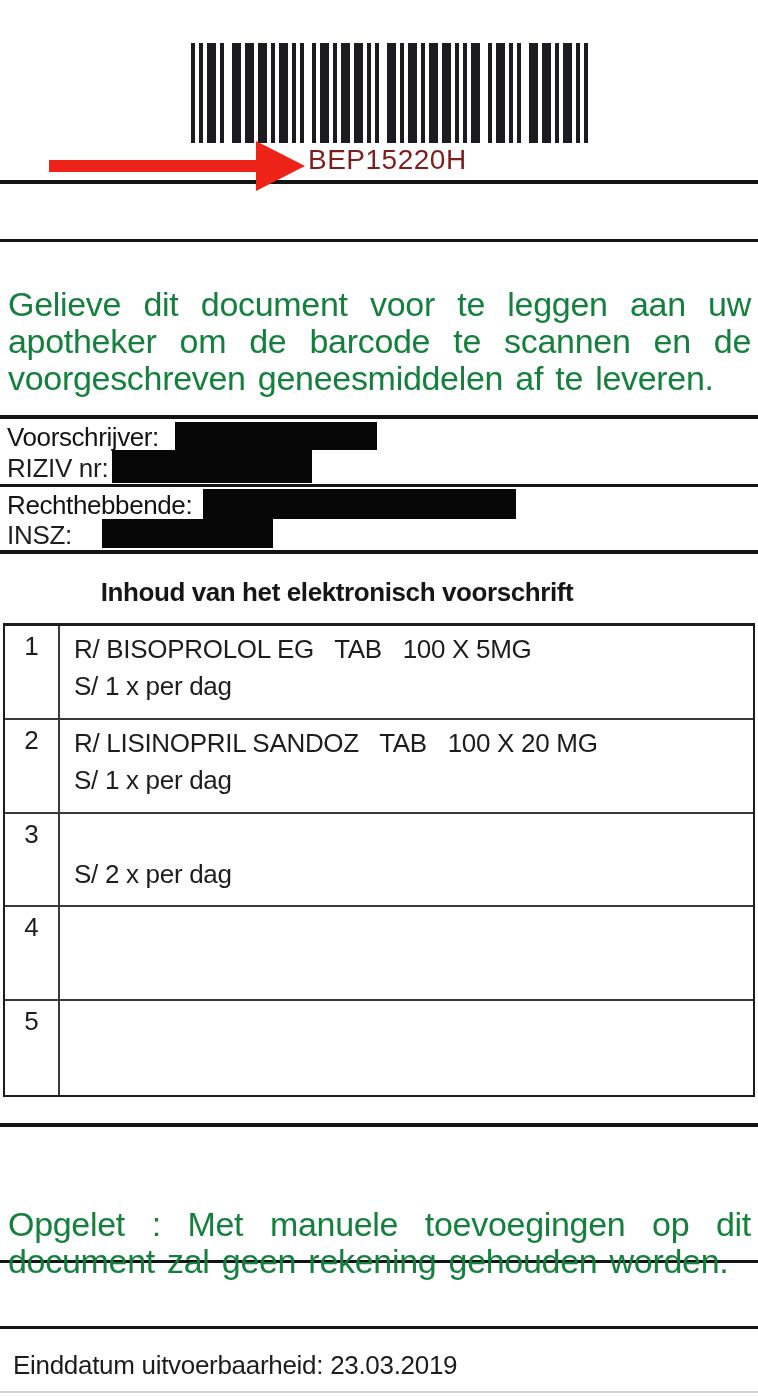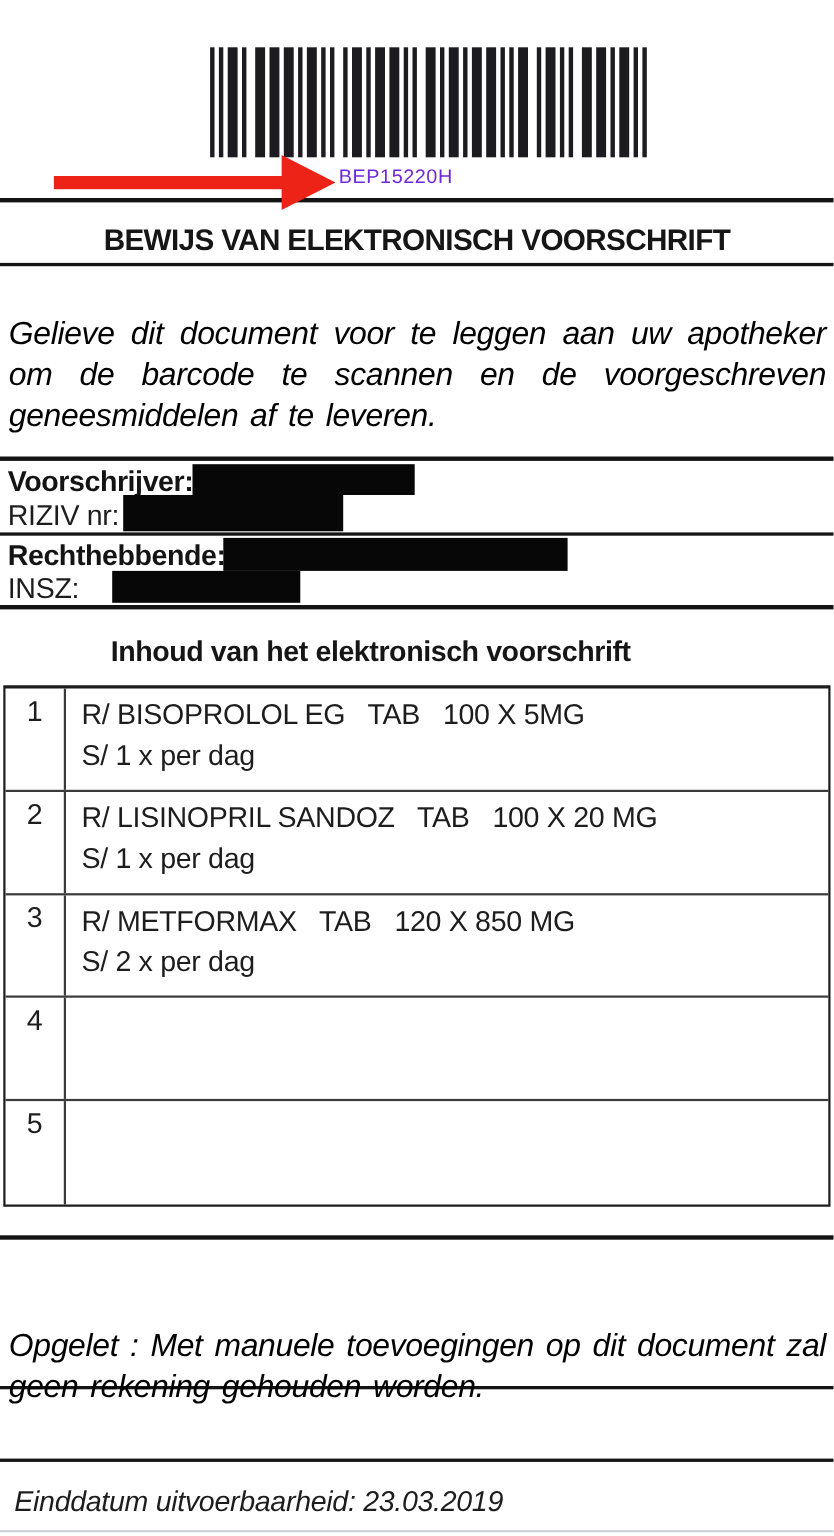--- a/index.html
+++ b/index.html
@@ -27,47 +27,47 @@
     position:absolute;left:191px;top:43px;height:100px;
     display:flex;align-items:stretch;
   }
   .barcode div{height:100%;}
   .bc-b{width:4px;background:#1b1b20;}
   .bc-B{width:9px;background:#1b1b20;}
   .bc-s{width:4px;}
   .bc-S{width:8px;}
   .barcode-text{
     position:absolute;left:308px;top:146px;
-    font-size:18px;line-height:28px;letter-spacing:0.5px;color:#6d28d9;
+    font-size:28px;line-height:28px;letter-spacing:0.5px;color:#7f1d1d;
   }
   
   .arrow-shaft{
     position:absolute;left:49px;top:160px;width:208px;height:12px;
     background:#ee2318;z-index:3;
   }
   .arrow-head{
     position:absolute;left:256px;top:141px;width:0;height:0;z-index:3;
     border-top:25px solid transparent;
     border-bottom:25px solid transparent;
     border-left:49px solid #ee2318;
   }
   
   .doc-title{
     position:absolute;left:0;top:202px;width:758px;
     text-align:center;font-weight:bold;font-size:27px;line-height:32px;
     letter-spacing:-0.6px;color:#161616;
   }
   .para{
     position:absolute;left:8px;width:743px;
-    font-size:29px;line-height:37px;
-    text-align:justify;letter-spacing:-0.3px;word-spacing:3px;color:#000000;font-style:italic;
+    font-size:34px;line-height:37px;
+    text-align:justify;letter-spacing:-0.3px;word-spacing:3px;color:#15803d;
   }
   .intro{top:286px;}
   .warning{top:1163px;margin-top:43px;}
-  .label-b{position:absolute;font-weight:bold;font-size:26px;line-height:30px;letter-spacing:-0.4px;color:#141414;}
+  .label-b{position:absolute;font-weight:normal;font-size:26px;line-height:30px;letter-spacing:-0.4px;color:#141414;}
   .label-r{position:absolute;font-size:26px;line-height:30px;letter-spacing:-0.3px;color:#1d1d1d;}
   .redact{position:absolute;background:#070707;}
   .v-box1{left:175px;top:422px;width:202px;height:28px;}
   .v-box2{left:112px;top:450px;width:200px;height:33px;}
   .r-box1{left:203px;top:489px;width:313px;height:30px;}
   .r-box2{left:102px;top:519px;width:171px;height:29px;}
   .table-heading{
     position:absolute;left:0;top:577px;width:674px;
     text-align:center;font-weight:bold;font-size:26px;line-height:30px;
     letter-spacing:-0.4px;color:#161616;
@@ -87,21 +87,21 @@
     font-size:26px;color:#1d1d1d;
   }
   .rx-content{
     padding:5px 8px 0 14px;
     font-size:26px;line-height:37px;letter-spacing:-0.3px;
     white-space:pre-wrap;color:#1d1d1d;
   }
   
   .date-line{position:absolute;left:13px;font-size:26px;line-height:30px;letter-spacing:-0.3px;color:#1d1d1d;}
   .datum{top:1283px;}
-  .einddatum{top:1350px;font-style:italic;}
+  .einddatum{top:1350px;}
 </style>
 </head>
 <body>
 
 <div class="page">
 
   <div class="barcode" id="barcode">
       <div class="bc-b"></div>
       <div class="bc-s"></div>
       <div class="bc-b"></div>
@@ -184,21 +184,20 @@
   <div class="hline hl-1"></div>
   <div class="hline hl-2"></div>
   <div class="hline hl-3"></div>
   <div class="hline hl-4"></div>
   <div class="hline hl-5"></div>
   <div class="hline hl-6"></div>
   <div class="hline hl-7"></div>
   <div class="hline hl-8"></div>
   <div class="hline hl-9"></div>
 
-  <div class="doc-title">BEWIJS VAN ELEKTRONISCH VOORSCHRIFT</div>
 
   <div class="para intro">Gelieve dit document voor te leggen aan uw apotheker om de barcode te scannen en de voorgeschreven geneesmiddelen af te leveren.</div>
 
   <div class="label-b" style="left:7px;top:422px;">Voorschrijver:</div>
   <div class="redact v-box1"></div>
   <div class="label-r" style="left:7px;top:453px;">RIZIV nr:</div>
   <div class="redact v-box2"></div>
 
   <div class="label-b" style="left:7px;top:490px;">Rechthebbende:</div>
   <div class="redact r-box1"></div>
@@ -211,21 +210,21 @@
     <div class="rx-row">
       <div class="rx-num">1</div>
       <div class="rx-content"><span>R/ BISOPROLOL EG   TAB   100 X 5MG</span><br><span>S/ 1 x per dag</span></div>
     </div>
     <div class="rx-row">
       <div class="rx-num">2</div>
       <div class="rx-content"><span>R/ LISINOPRIL SANDOZ   TAB   100 X 20 MG</span><br><span>S/ 1 x per dag</span></div>
     </div>
     <div class="rx-row">
       <div class="rx-num">3</div>
-      <div class="rx-content"><span>R/ METFORMAX   TAB   120 X 850 MG</span><br><span>S/ 2 x per dag</span></div>
+      <div class="rx-content"><br><span>S/ 2 x per dag</span></div>
     </div>
     <div class="rx-row">
       <div class="rx-num">4</div>
       <div class="rx-content"><span></span></div>
     </div>
     <div class="rx-row">
       <div class="rx-num">5</div>
       <div class="rx-content"><span></span></div>
     </div>
   </div>

